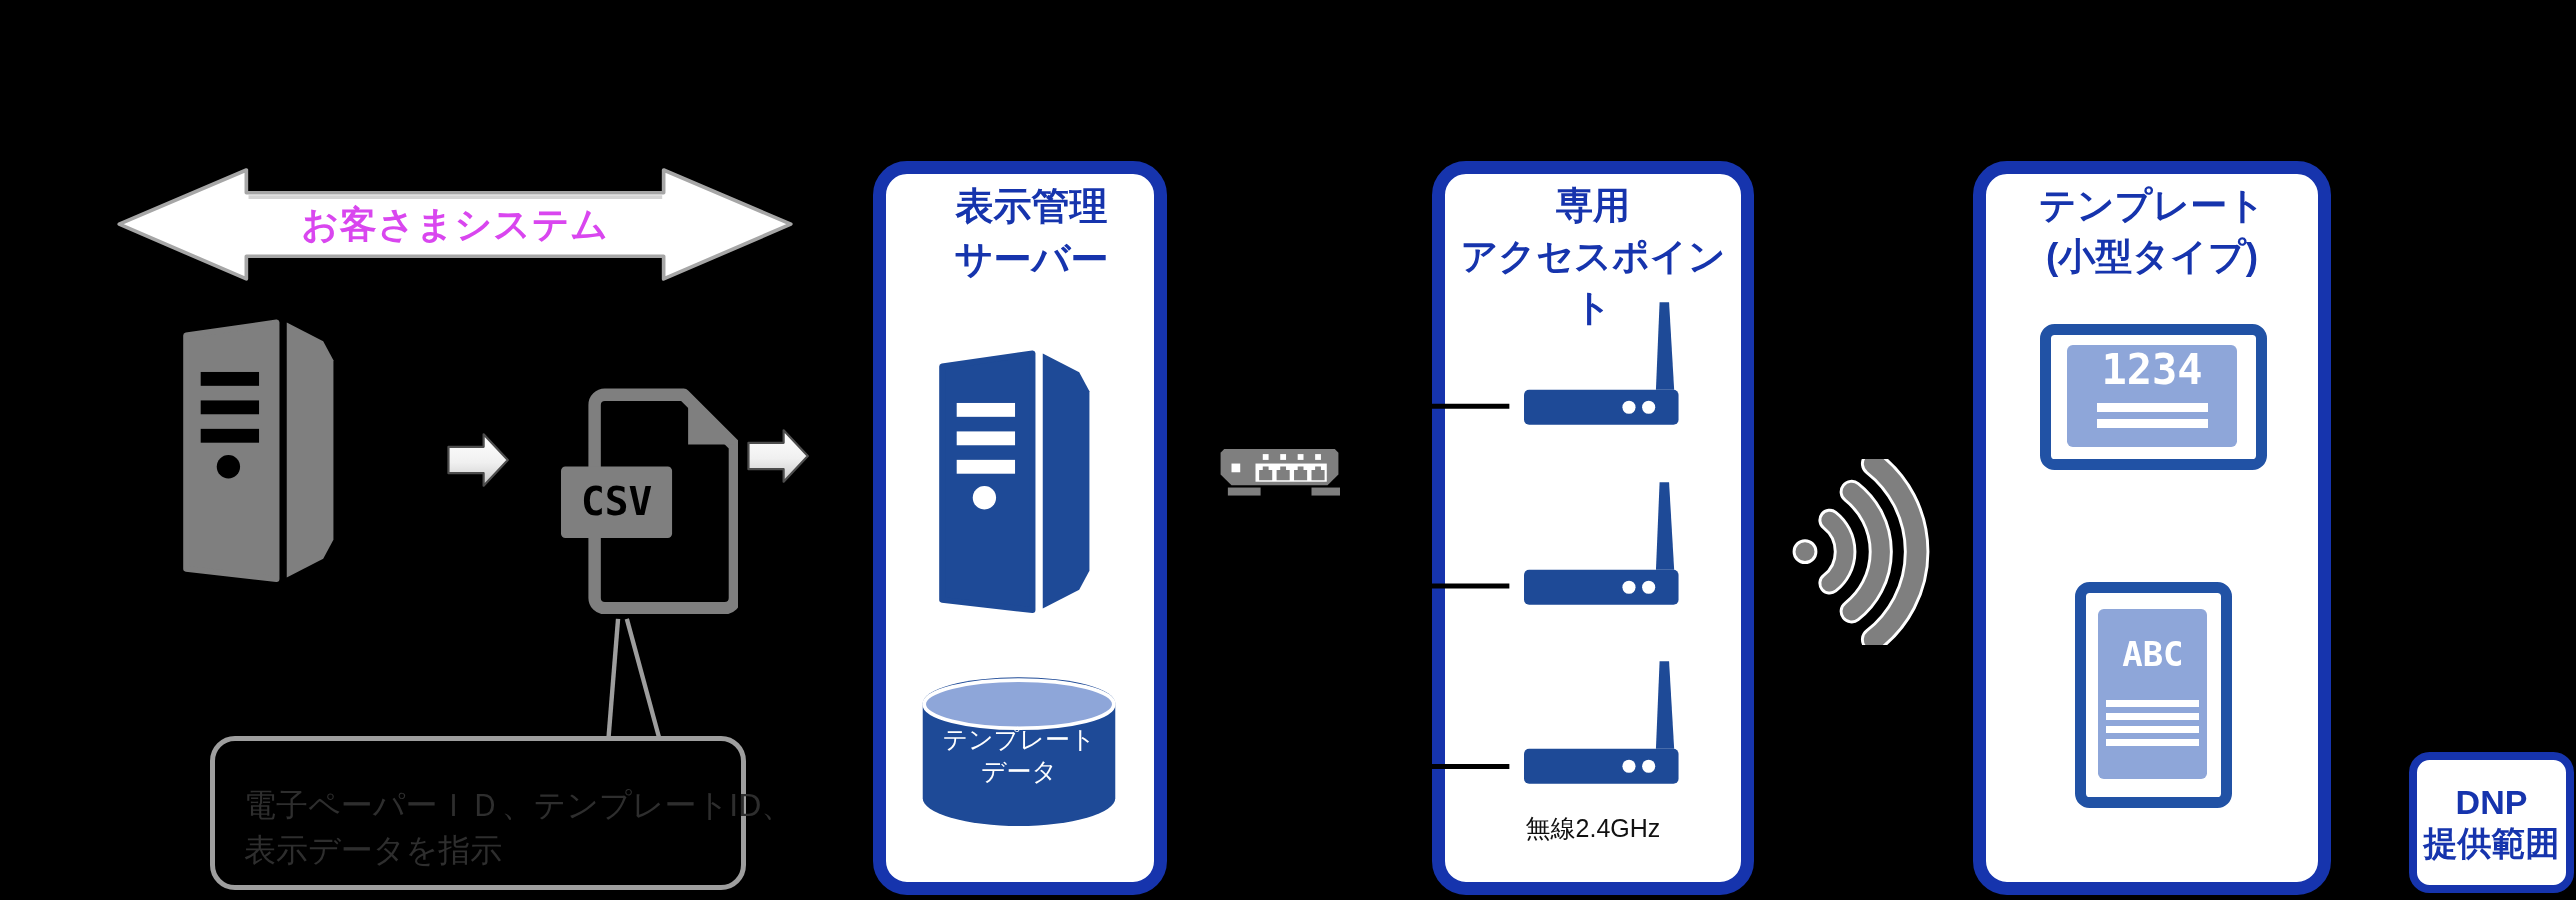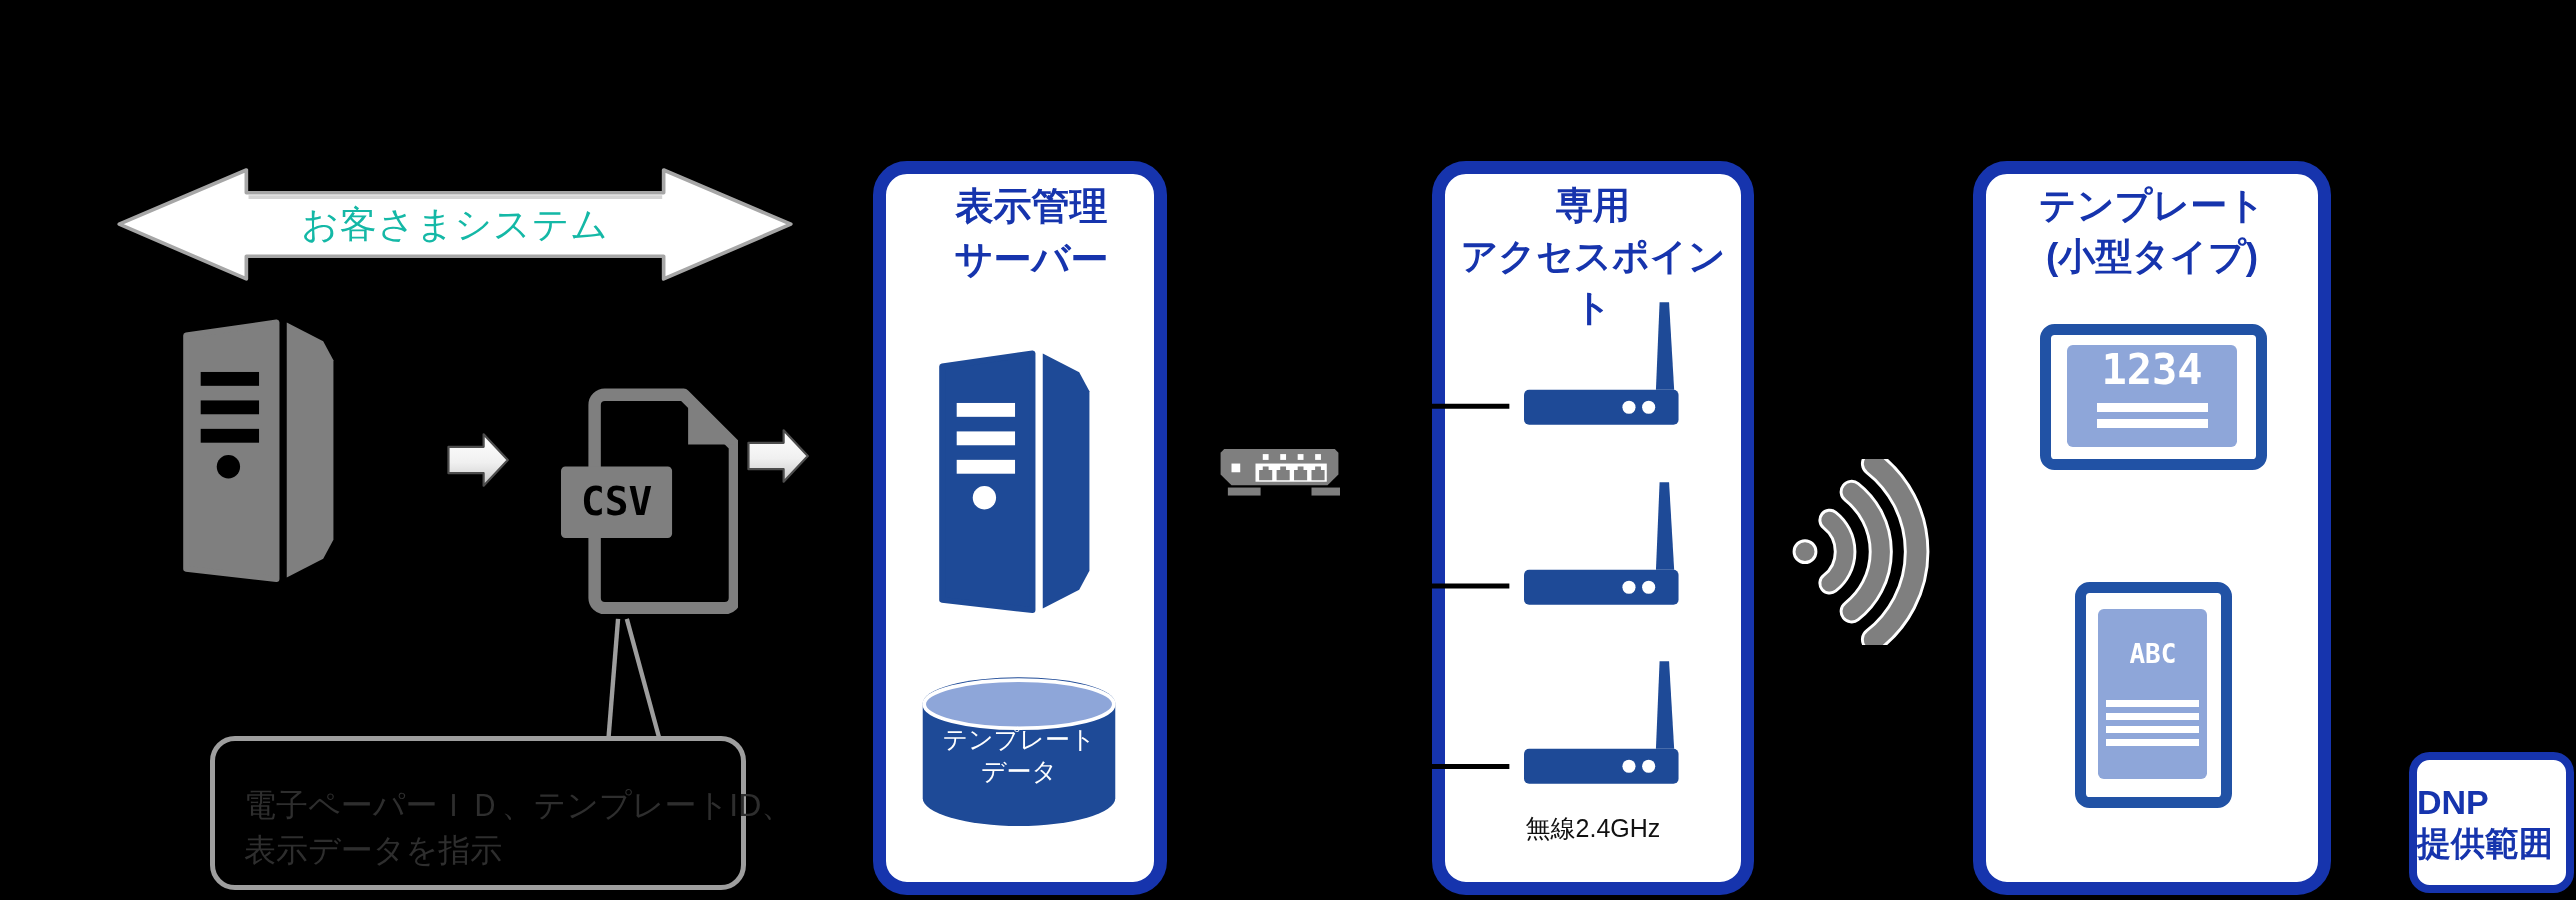--- a/index.html
+++ b/index.html
@@ -30,21 +30,21 @@
   .s-gray{stroke:var(--icon-gray);}
   .f-navy{fill:var(--icon-navy);}
   .f-white{fill:#fff;}
   .f-black{fill:#000;}
   .f-lblue{fill:var(--light-blue);}
 
   
   .arrow-label{
     position:absolute;left:117px;top:164px;width:676px;height:121px;
     display:flex;align-items:center;justify-content:center;
-    font-size:37px;font-weight:400;color:#14b8a6;letter-spacing:0.7px;
+    font-size:37px;font-weight:700;color:#d946ef;letter-spacing:0.7px;
   }
 
   
   .callout{
     position:absolute;left:210px;top:736px;width:536px;height:154px;
     box-sizing:border-box;border:5.8px solid var(--callout-border);
     border-radius:25px;background:transparent;
     padding:42px 22px 0 29px;color:var(--callout-text);
     font-size:32px;line-height:45px;white-space:nowrap;
   }
@@ -73,21 +73,21 @@
     color:#fff;font-family:"DejaVu Sans Mono","Liberation Mono",monospace;
     font-weight:bold;overflow:hidden;
   }
   .bar{background:#fff;}
 
   
   .dnp{
     position:absolute;left:2409px;top:752px;width:165px;height:141px;
     box-sizing:border-box;background:#fff;border:8.8px solid var(--accent-blue);
     border-radius:20.5px;display:flex;flex-direction:column;justify-content:center;
-    text-align:left;color:var(--accent-blue);font-weight:bold;
+    text-align:center;color:var(--accent-blue);font-weight:bold;
     font-size:34px;line-height:41px;
   }
 
   .connector{position:absolute;left:0;top:0;z-index:5;}
 </style>
 </head>
 <body>
 
 <div class="canvas">
 
@@ -217,21 +217,21 @@
     <div class="device" style="left:54px;top:150px;width:227px;height:146px;">
       <div class="screen" style="left:16px;top:10.2px;width:170px;height:102px;">
         <div style="font-size:42px;line-height:47px;margin-top:1px;">1234</div>
         <div class="bar" style="width:111px;height:8.8px;margin-top:10.2px;"></div>
         <div class="bar" style="width:111px;height:8.8px;margin-top:7.3px;"></div>
       </div>
     </div>
 
     <div class="device" style="left:89px;top:408px;width:157px;height:226px;">
       <div class="screen" style="left:12.4px;top:16px;width:109px;height:170px;">
-        <div style="font-size:26px;line-height:44px;margin-top:23.4px;">ABC</div>
+        <div style="font-size:34px;line-height:44px;margin-top:23.4px;">ABC</div>
         <div class="bar" style="width:93px;height:7.3px;margin-top:23.4px;"></div>
         <div class="bar" style="width:93px;height:7.3px;margin-top:5.8px;"></div>
         <div class="bar" style="width:93px;height:7.3px;margin-top:5.8px;"></div>
         <div class="bar" style="width:93px;height:7.3px;margin-top:5.8px;"></div>
       </div>
     </div>
   </div>
 
   <div class="dnp">
     <span>DNP</span>

